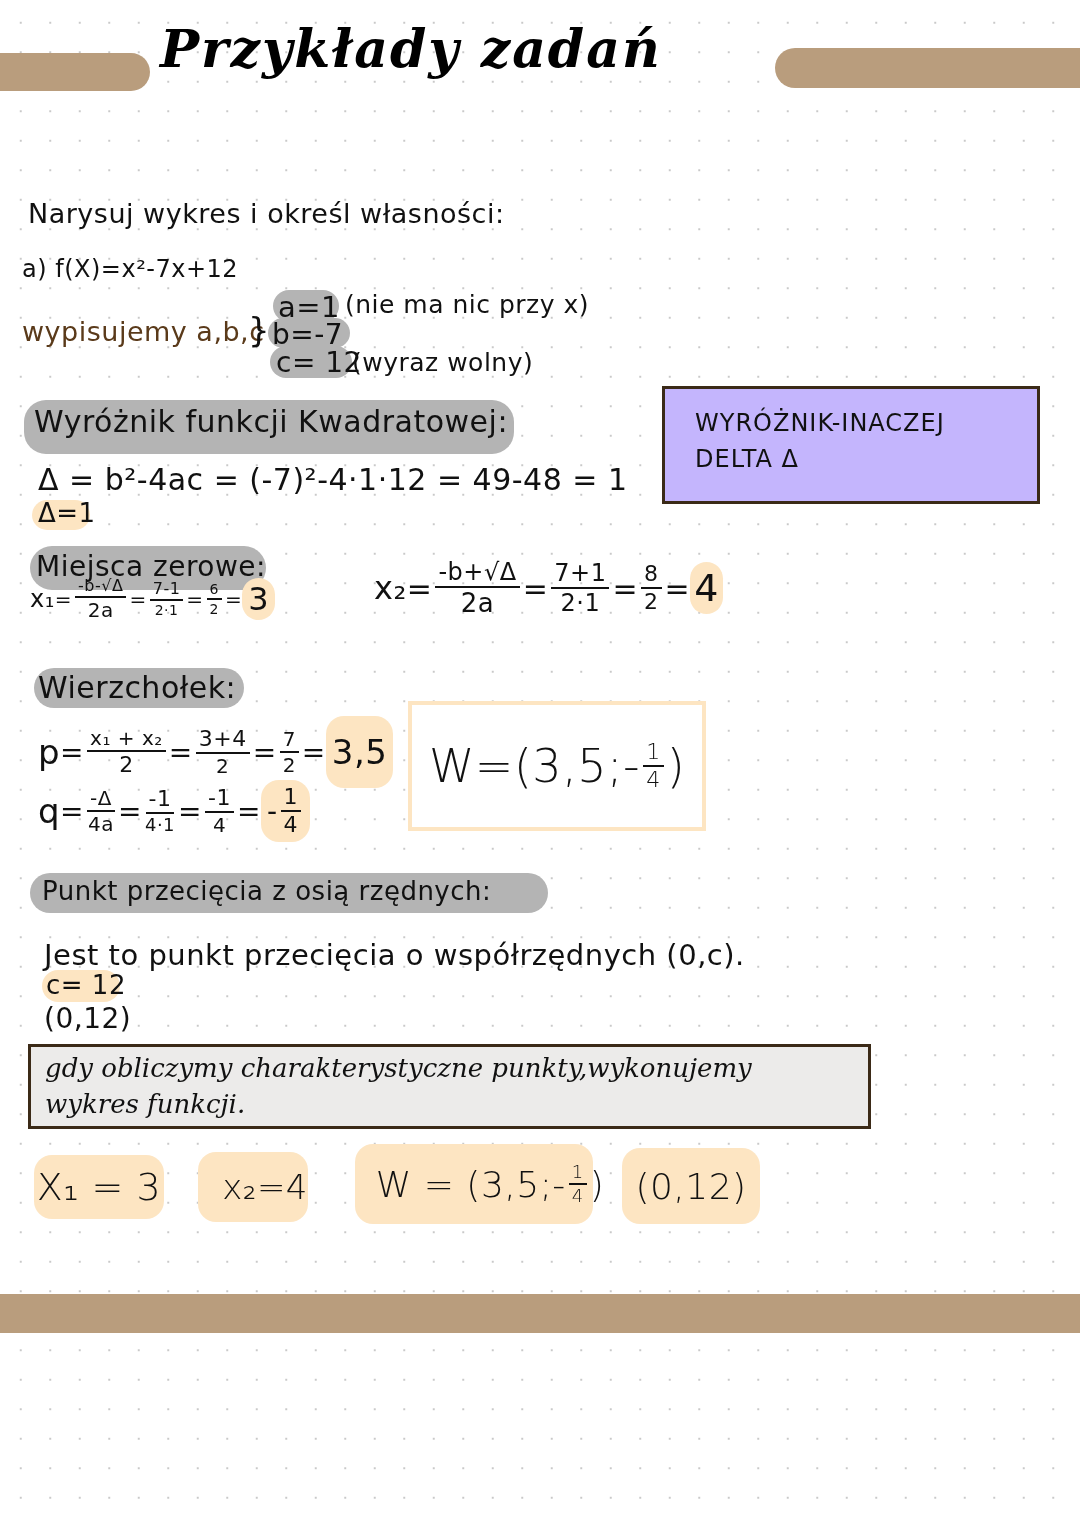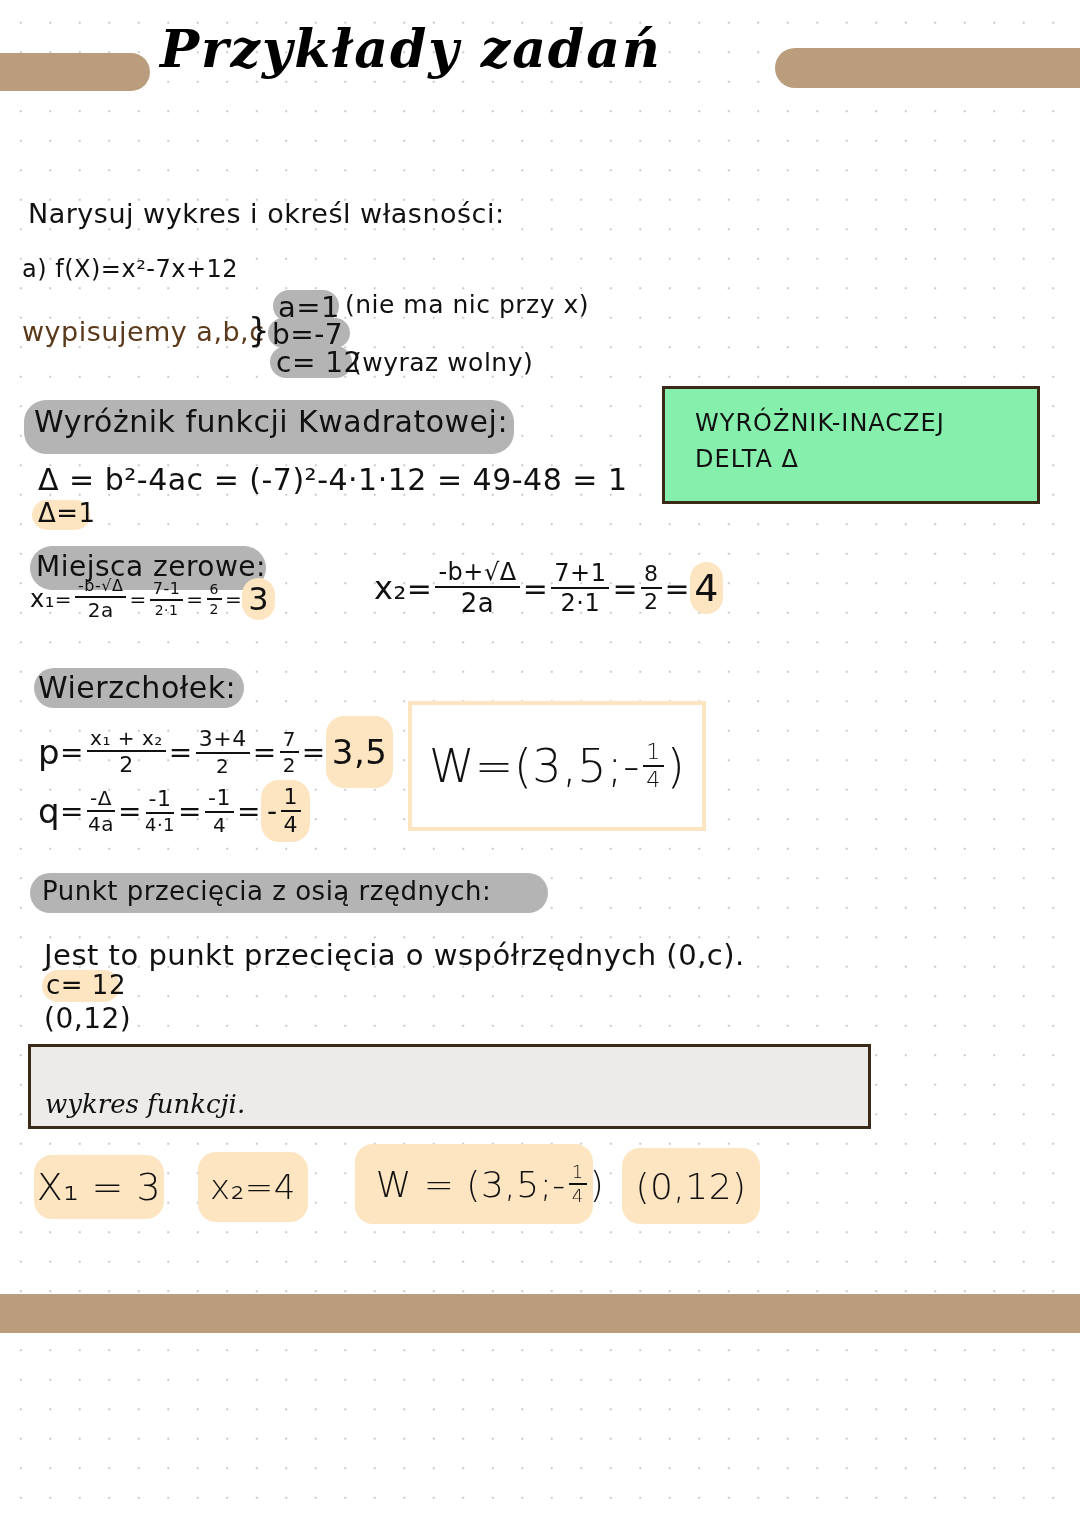--- a/index.html
+++ b/index.html
@@ -48,21 +48,21 @@
 <div class="abs hand" style="left:272px; top:318px; font-size:28px;">b=-7</div>
 <div class="abs hand" style="left:276px; top:346px; font-size:28px;">c= 12</div>
 <div class="abs hand" style="left:352px; top:348px; font-size:25px;">(wyraz wolny)</div>
 
 <div class="abs pill-grey" style="left:24px; top:400px; width:490px; height:54px;"></div>
 <div class="abs hand" style="left:34px; top:404px; font-size:30px;">Wyróżnik funkcji Kwadratowej:</div>
 <div class="abs hand" style="left:38px; top:462px; font-size:30px;">Δ = b²-4ac = (-7)²-4·1·12 = 49-48 = 1</div>
 <div class="abs pill-peach" style="left:32px; top:500px; width:58px; height:30px;"></div>
 <div class="abs hand" style="left:38px; top:498px; font-size:26px;">Δ=1</div>
 
-<div class="abs" style="left:662px; top:386px; width:378px; height:118px; background:#86efac; border:3px solid #3b2a17;">
+<div class="abs" style="left:662px; top:386px; width:378px; height:118px; background:#c4b5fd; border:3px solid #3b2a17;">
   <div class="hand" style="position:absolute; left:30px; top:20px; font-size:24px; letter-spacing:1px;">WYRÓŻNIK-INACZEJ</div>
   <div class="hand" style="position:absolute; left:30px; top:56px; font-size:24px; letter-spacing:1px;">DELTA Δ</div>
 </div>
 
 <div class="abs pill-grey" style="left:30px; top:546px; width:236px; height:44px;"></div>
 <div class="abs hand" style="left:36px; top:550px; font-size:28px;">Miejsca zerowe:</div>
 
 <div class="abs row hand" style="left:30px; top:578px; font-size:20px;">
   <span style="font-size:24px;">x₁</span>
   <span>=</span>
@@ -167,27 +167,28 @@
 </div>
 
 <div class="abs pill-grey" style="left:30px; top:873px; width:518px; height:40px;"></div>
 <div class="abs hand" style="left:42px; top:876px; font-size:26px;">Punkt przecięcia z osią rzędnych:</div>
 <div class="abs hand" style="left:44px; top:938px; font-size:29px;">Jest to punkt przecięcia o współrzędnych (0,c).</div>
 <div class="abs pill-peach" style="left:42px; top:970px; width:78px; height:32px;"></div>
 <div class="abs hand" style="left:46px; top:970px; font-size:26px;">c= 12</div>
 <div class="abs hand" style="left:44px; top:1002px; font-size:28px;">(0,12)</div>
 
 <div class="abs" style="left:28px; top:1044px; width:843px; height:85px; background:#ecebea; border:3px solid #3b2a17;">
+  <div class="hand-serif" style="position:absolute; left:14px; top:6px; font-size:26px;">gdy obliczymy charakterystyczne punkty,wykonujemy</div>
   <div class="hand-serif" style="position:absolute; left:14px; top:42px; font-size:26px;">wykres funkcji.</div>
 </div>
 
 <div class="abs pill-peach row hand" style="left:34px; top:1155px; width:130px; height:64px; justify-content:center; font-size:38px; font-weight:300;">
   <span>X₁ = 3</span>
 </div>
-<div class="abs pill-peach row hand" style="left:198px; top:1152px; width:110px; height:70px; justify-content:center; font-size:34px; font-weight:300;">
+<div class="abs pill-peach row hand" style="left:198px; top:1152px; width:110px; height:70px; justify-content:flex-end; font-size:34px; font-weight:300;">
   <span>x₂=4</span>
 </div>
 <div class="abs pill-peach row hand" style="left:355px; top:1144px; width:238px; height:80px; justify-content:center; font-size:36px; font-weight:300;padding-left:32px;">
   <span>W = (3,5;</span>
   <span>-</span>
   <span class="frac">
     <span class="num" style="font-size:18px;">1</span>
     <span class="den" style="font-size:18px;">4</span>
   </span>
   <span>)</span>

